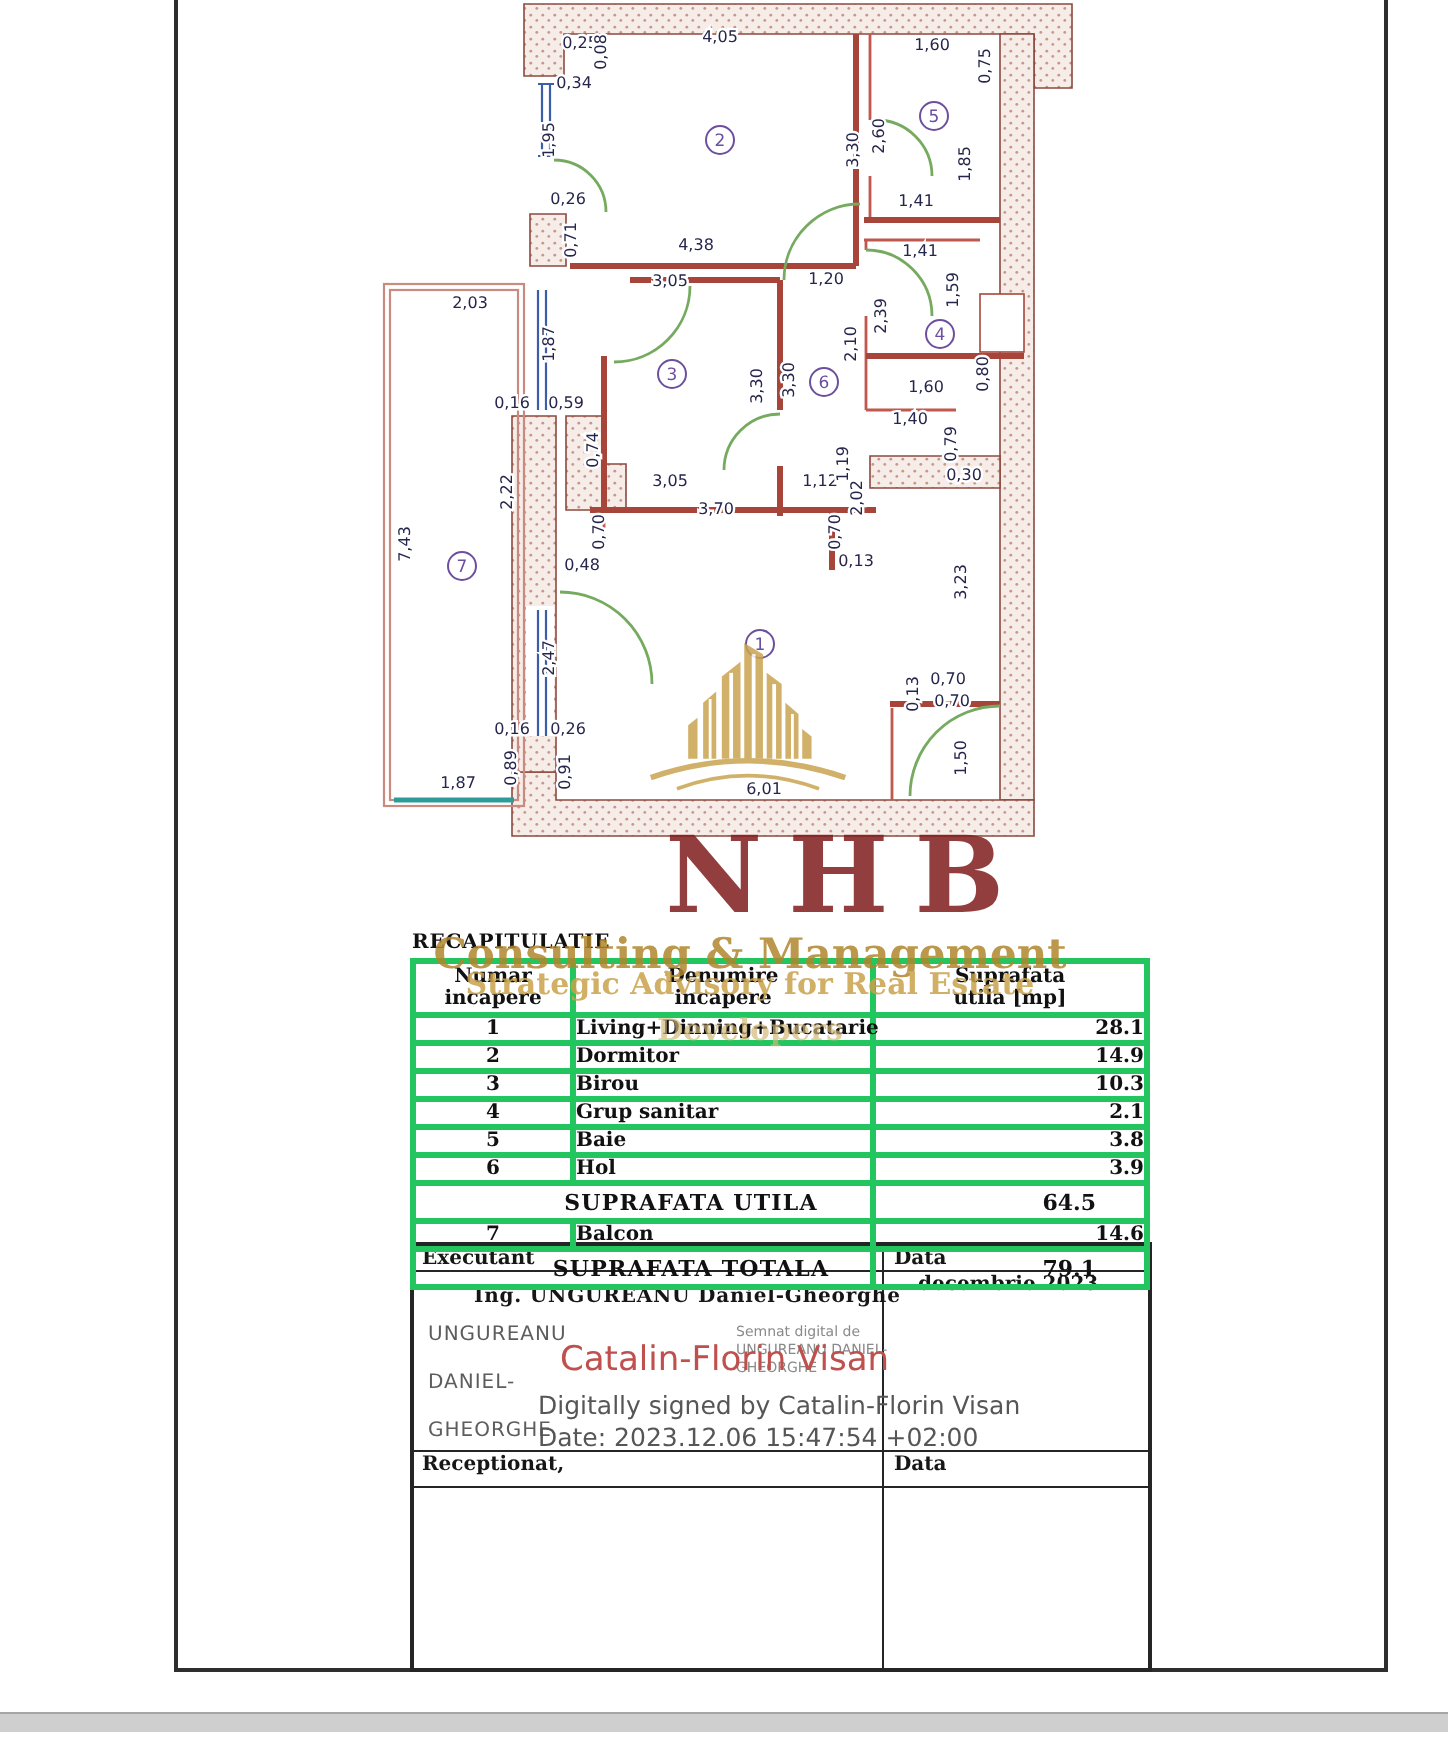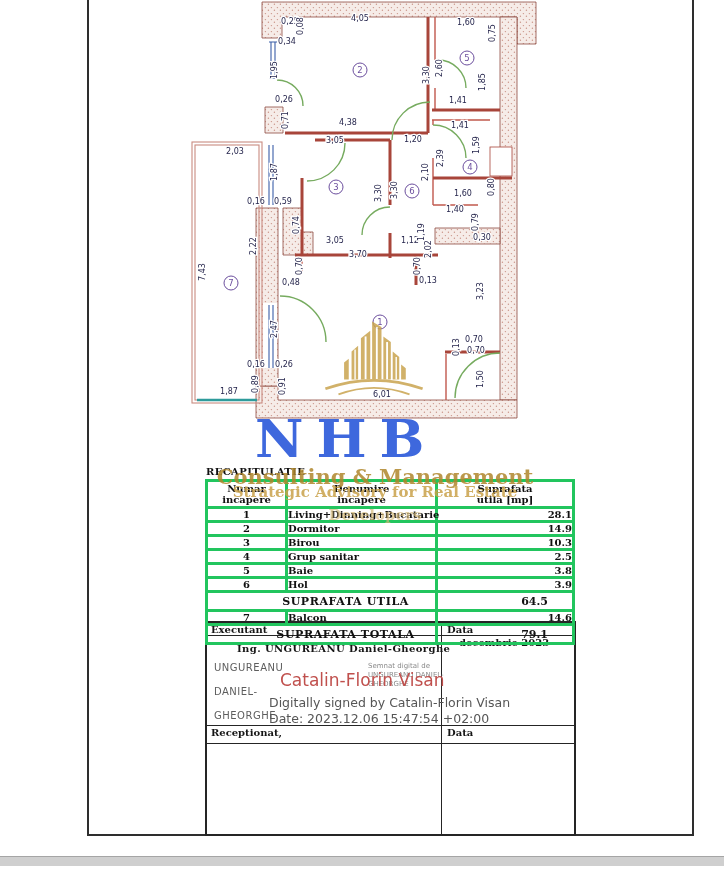--- a/index.html
+++ b/index.html
@@ -16,22 +16,22 @@
   .winteal{stroke:#2e9b9b;stroke-width:2.4;fill:none;}
   .balc{stroke:#c98b80;stroke-width:1.1;fill:none;}
   .dim{font:8px "DejaVu Sans",sans-serif;fill:#26264d;text-anchor:middle;
        paint-order:stroke;stroke:#ffffff;stroke-width:2.4px;}
   .room-circle{fill:none;stroke:#6c4f9e;stroke-width:1;}
   .room-num{font:8.5px "DejaVu Sans",sans-serif;fill:#6c4f9e;text-anchor:middle;}
 
   .watermark{position:absolute;left:0;top:0;width:724px;height:869px;opacity:.85;
              pointer-events:none;z-index:6;}
   .wm-building{position:absolute;left:316px;top:314px;width:116px;height:86px;}
-  .wm-monogram{position:absolute;left:255px;top:407px;width:260px;text-align:left;
-               font:bold 53px "DejaVu Serif",serif;color:#1d4ed8;letter-spacing:13px;}
+  .wm-monogram{position:absolute;left:255px;top:407px;width:260px;text-align:right;
+               font:bold 53px "DejaVu Serif",serif;color:#7f1d1d;letter-spacing:13px;}
   .wm-tagline{position:absolute;left:205px;top:450px;width:340px;text-align:center;
               font:bold 21px "DejaVu Serif",serif;color:#b0872c;margin-top:14px;}
   .wm-subline{position:absolute;left:205px;top:483px;width:340px;text-align:center;
               font:bold 15px "DejaVu Serif",serif;color:#c9a24b;}
   .wm-subline2{position:absolute;left:205px;top:506px;width:340px;text-align:center;
                font:bold 15px "DejaVu Serif",serif;color:#d3b877;opacity:.8;}
 
   .recap{position:absolute;left:205px;top:466px;width:403px;z-index:4;}
   .recap-title{font:bold 10px "DejaVu Serif",serif;color:#111;margin:0 0 2px 1px;letter-spacing:.4px;}
   table.recap-table{border-collapse:collapse;width:367px;table-layout:fixed;
@@ -265,21 +265,21 @@
             <td class="r">14.9</td>
           </tr>
           <tr class="room">
             <td class="c">3</td>
             <td class="l">Birou</td>
             <td class="r">10.3</td>
           </tr>
           <tr class="room">
             <td class="c">4</td>
             <td class="l">Grup sanitar</td>
-            <td class="r">2.5</td>
+            <td class="r">2.1</td>
           </tr>
           <tr class="room">
             <td class="c">5</td>
             <td class="l">Baie</td>
             <td class="r">3.8</td>
           </tr>
           <tr class="room">
             <td class="c">6</td>
             <td class="l">Hol</td>
             <td class="r">3.9</td>

